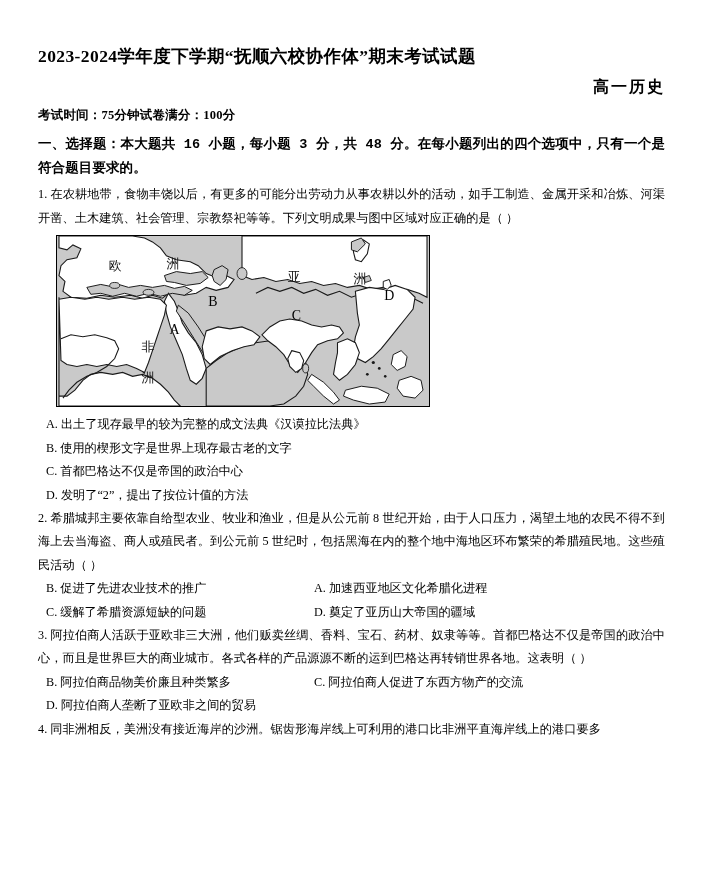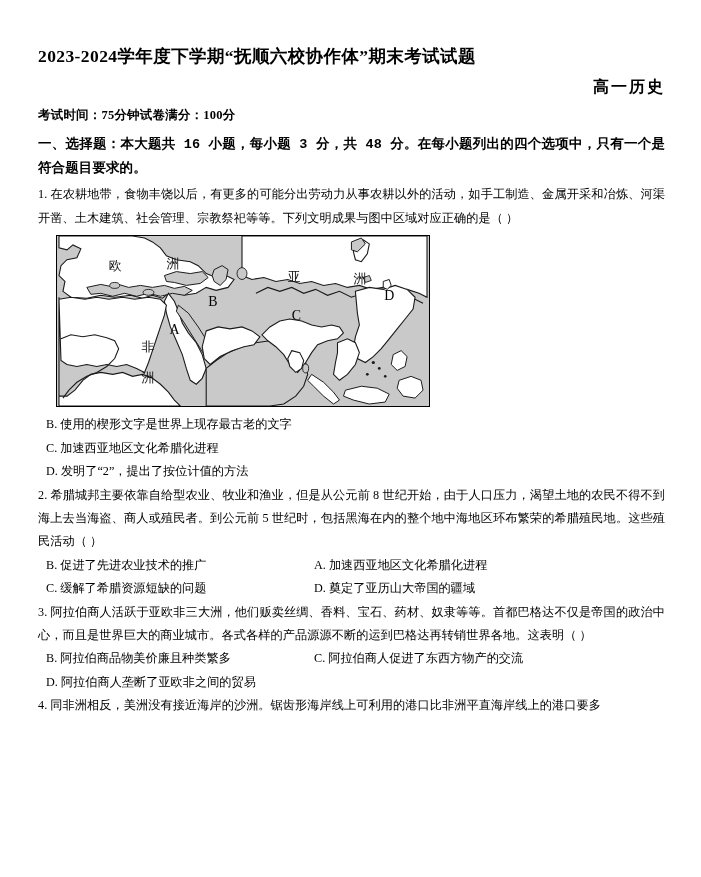--- a/index.html
+++ b/index.html
@@ -200,22 +200,23 @@
       <g>
         <text class="map-letter" x="113" y="99">A</text>
         <text class="map-letter" x="152" y="71">B</text>
         <text class="map-letter" x="236" y="85">C</text>
         <text class="map-letter" x="329" y="65">D</text>
       </g>
     </svg>
   </div>
 
   <div class="options-stack">
+    <p class="opt">A. 出土了现存最早的较为完整的成文法典《汉谟拉比法典》</p>
     <p class="opt">B. 使用的楔形文字是世界上现存最古老的文字</p>
-    <p class="opt">C. 加速西亚地区文化希腊化进程</p>
+    <p class="opt">C. 首都巴格达不仅是帝国的政治中心</p>
     <p class="opt">D. 发明了“2”，提出了按位计值的方法</p>
   </div>
 
   <div class="question">
     <p class="q-stem">2. 希腊城邦主要依靠自给型农业、牧业和渔业，但是从公元前 8 世纪开始，由于人口压力，渴望土地的农民不得不到海上去当海盗、商人或殖民者。到公元前 5 世纪时，包括黑海在内的整个地中海地区环布繁荣的希腊殖民地。这些殖民活动（    ）</p>
   </div>
   <div class="options-grid">
     <div class="opt">B. 促进了先进农业技术的推广</div>
     <div class="opt">A. 加速西亚地区文化希腊化进程</div>
     <div class="opt">C. 缓解了希腊资源短缺的问题</div>

